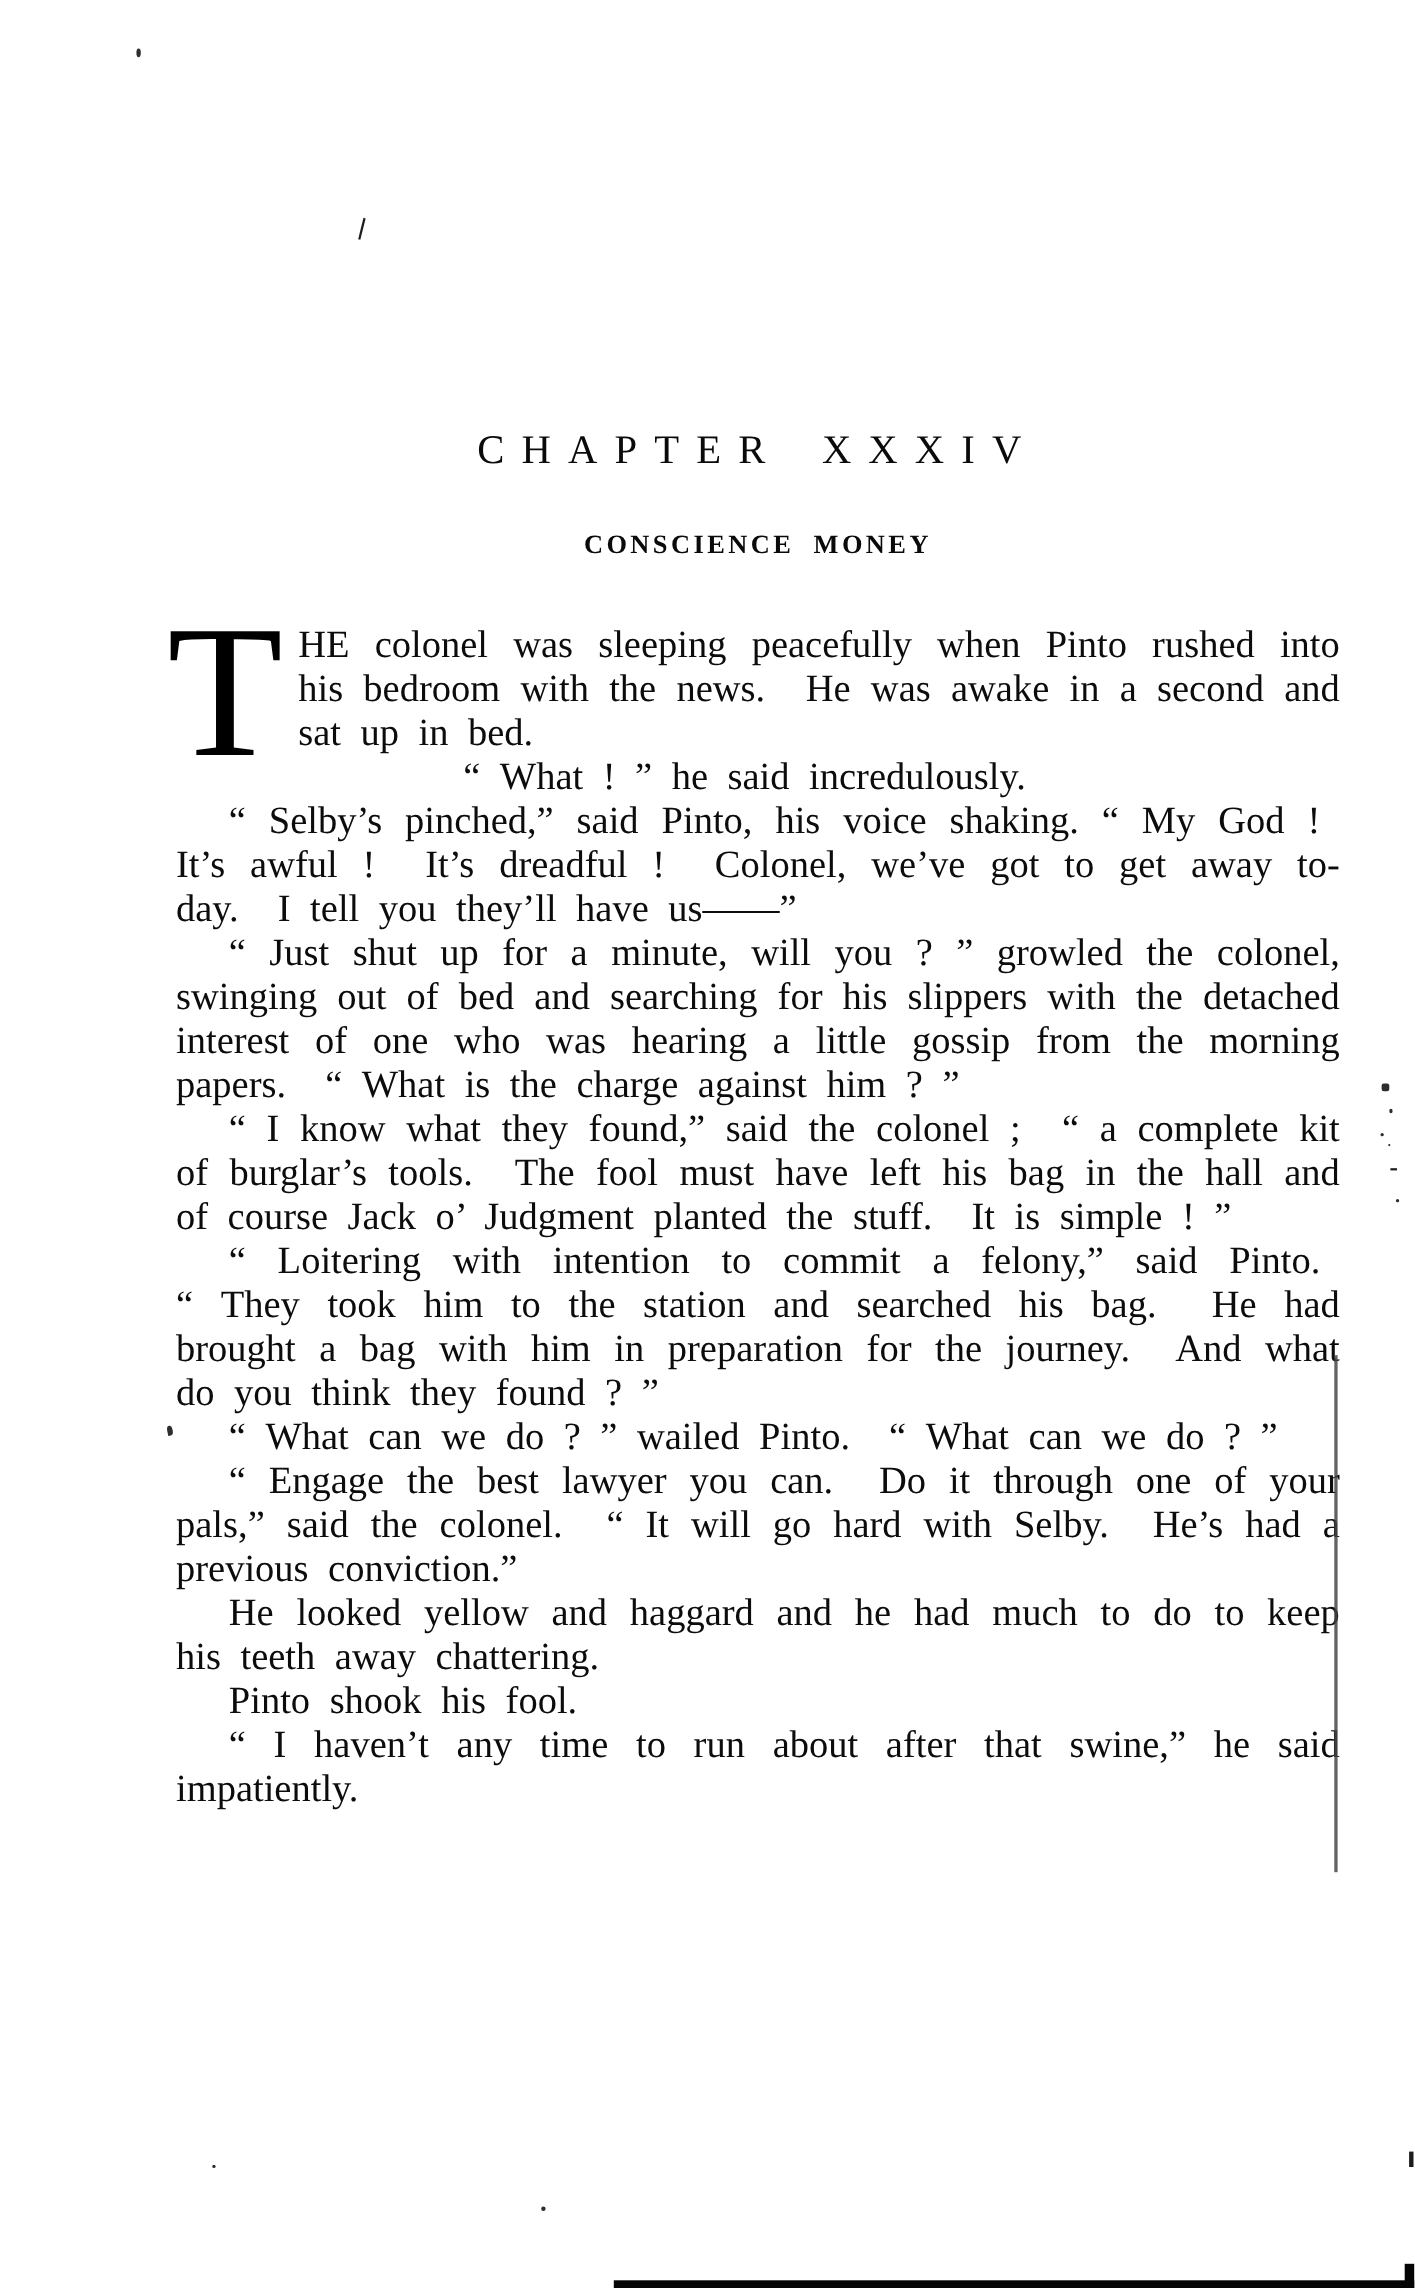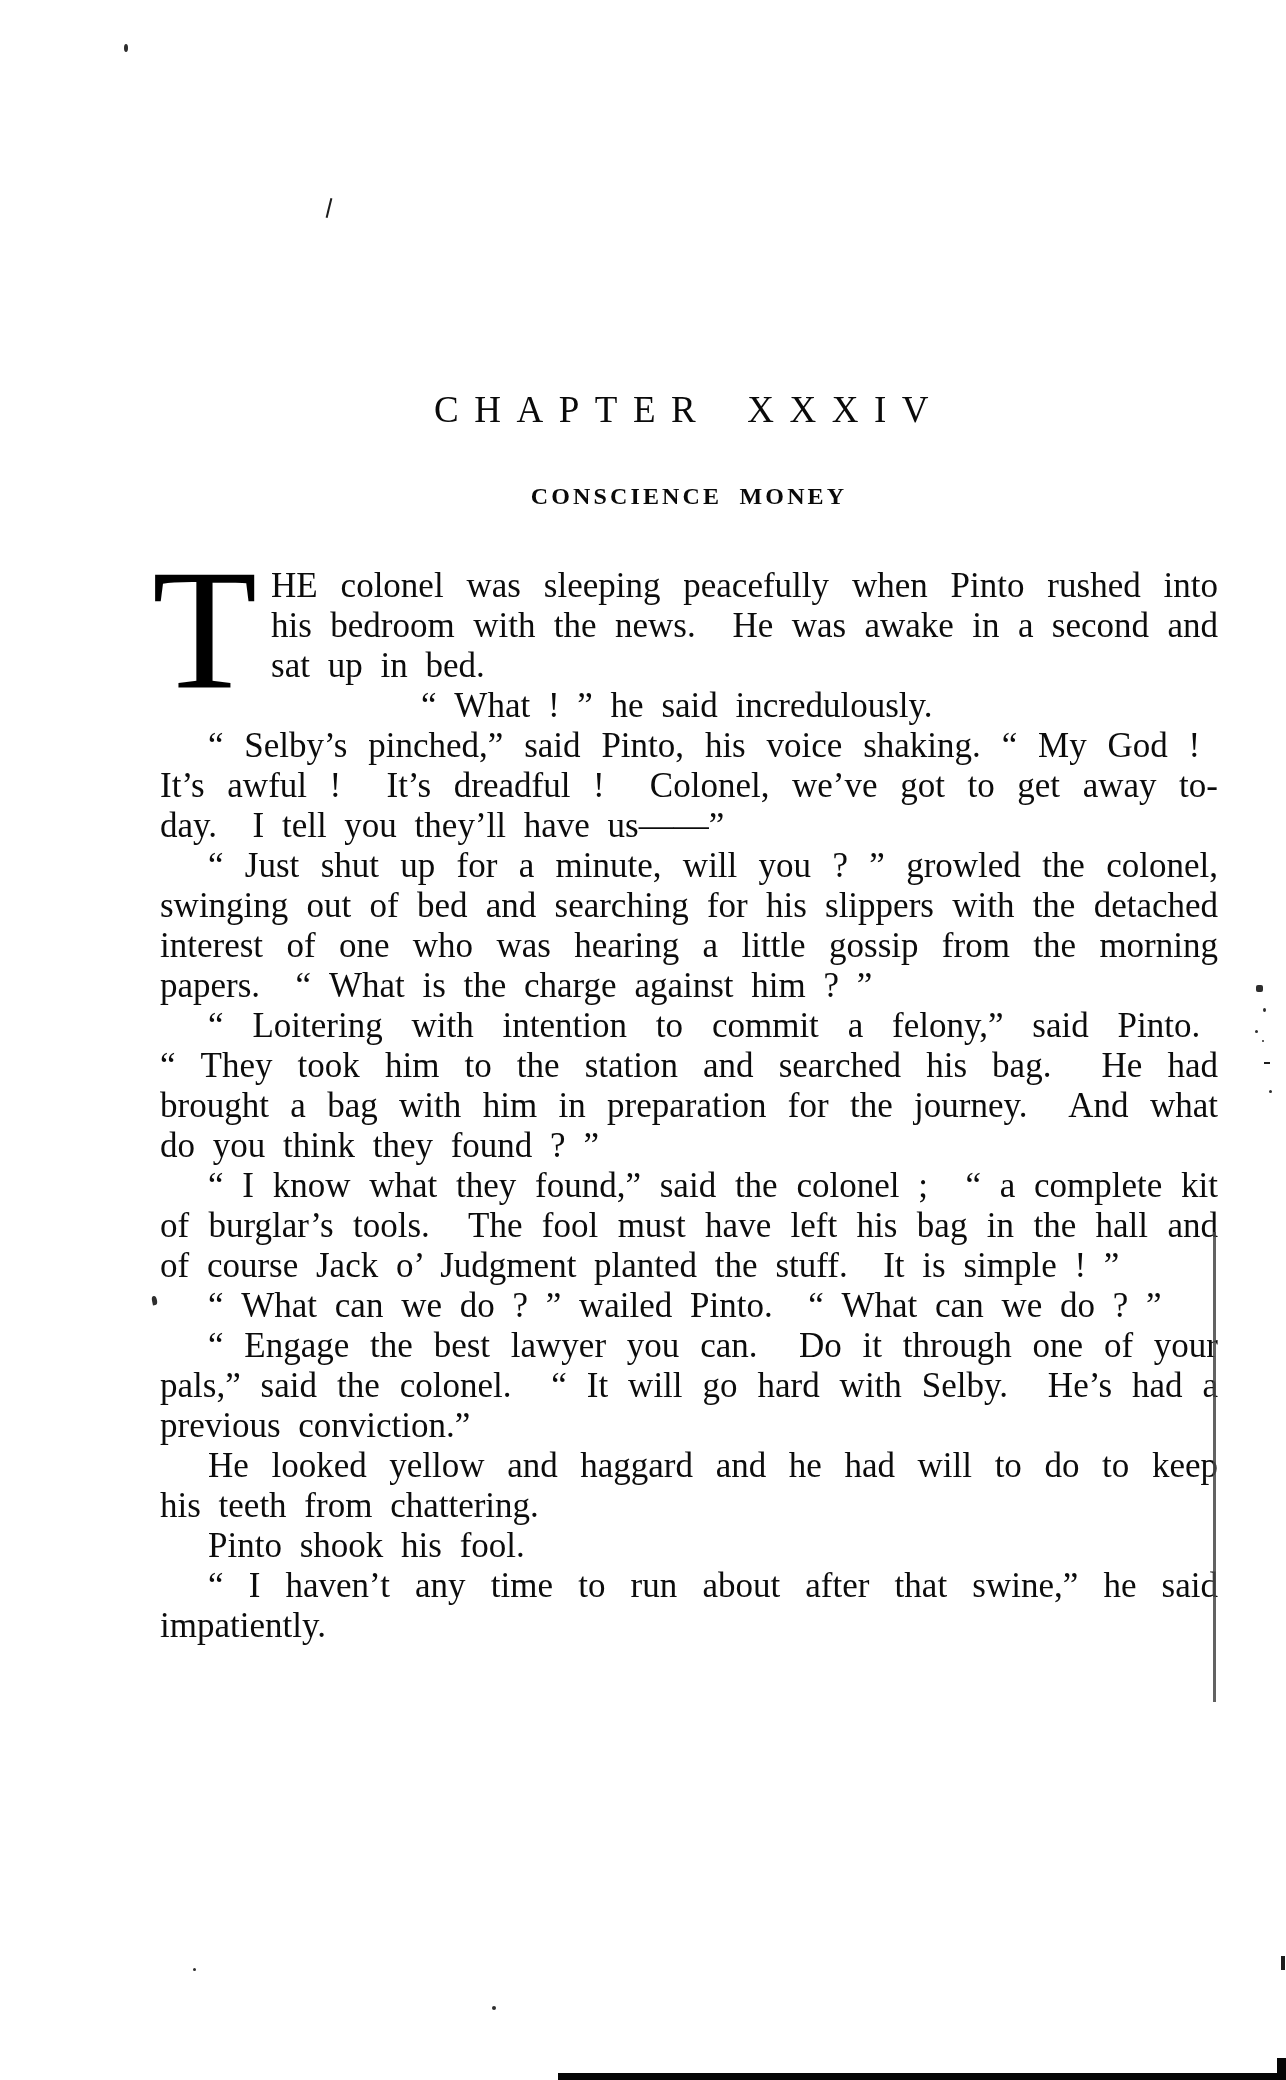--- a/index.html
+++ b/index.html
@@ -110,25 +110,25 @@
 
   <div class="text-block">
     <h1 class="chapter">CHAPTER XXXIV</h1>
     <h2 class="section">CONSCIENCE MONEY</h2>
 
     <div class="body-text">
       <p><span class="dropcap">T</span><span>HE colonel was sleeping peacefully when Pinto rushed into his bedroom with the news.&nbsp; He was awake in a second and sat up in bed.</span></p>
       <p class="after-drop">“&nbsp;What&nbsp;!&nbsp;” he said incredulously.</p>
       <p class="indent">“&nbsp;Selby’s pinched,” said Pinto, his voice shaking. “&nbsp;My God&nbsp;!&nbsp; It’s awful&nbsp;!&nbsp; It’s dreadful&nbsp;!&nbsp; Colonel, we’ve got to get away to-day.&nbsp; I tell you they’ll have us——”</p>
       <p class="indent">“&nbsp;Just shut up for a minute, will you&nbsp;?&nbsp;” growled the colonel, swinging out of bed and searching for his slippers with the detached interest of one who was hearing a little gossip from the morning papers.&nbsp; “&nbsp;What is the charge against him&nbsp;?&nbsp;”</p>
+      <p class="indent">“&nbsp;I know what they found,” said the colonel&nbsp;;&nbsp; “&nbsp;a complete kit of burglar’s tools.&nbsp; The fool must have left his bag in the hall and of course Jack o’ Judgment planted the stuff.&nbsp; It is simple&nbsp;!&nbsp;”</p>
       <p class="indent">“&nbsp;Loitering with intention to commit a felony,” said Pinto.&nbsp; “&nbsp;They took him to the station and searched his bag.&nbsp; He had brought a bag with him in preparation for the journey.&nbsp; And what do you think they found&nbsp;?&nbsp;”</p>
-      <p class="indent">“&nbsp;I know what they found,” said the colonel&nbsp;;&nbsp; “&nbsp;a complete kit of burglar’s tools.&nbsp; The fool must have left his bag in the hall and of course Jack o’ Judgment planted the stuff.&nbsp; It is simple&nbsp;!&nbsp;”</p>
       <p class="indent">“&nbsp;What can we do&nbsp;?&nbsp;” wailed Pinto.&nbsp; “&nbsp;What can we do&nbsp;?&nbsp;”</p>
       <p class="indent">“&nbsp;Engage the best lawyer you can.&nbsp; Do it through one of your pals,” said the colonel.&nbsp; “&nbsp;It will go hard with Selby.&nbsp; He’s had a previous conviction.”</p>
-      <p class="indent">He looked yellow and haggard and he had will to do to keep his teeth from chattering.</p>
+      <p class="indent">He looked yellow and haggard and he had much to do to keep his teeth away chattering.</p>
       <p class="indent">Pinto shook his fool.</p>
       <p class="indent">“&nbsp;I haven’t any time to run about after that swine,” he said impatiently.</p>
     </div>
   </div>
 
   <span class="speck" style="left:124px; top:44px; width:4px; height:8px;"></span>
   <span class="tickmark" style="left:328px; top:198px; width:2px; height:20px; transform:rotate(14deg);"></span>
   <span class="speck" style="left:1256px; top:985px; width:7px; height:7px; border-radius:2px;"></span>
   <span class="speck" style="left:1263px; top:1008px; width:3px; height:4px;"></span>
   <span class="speck" style="left:1255px; top:1030px; width:3px; height:3px;"></span>

